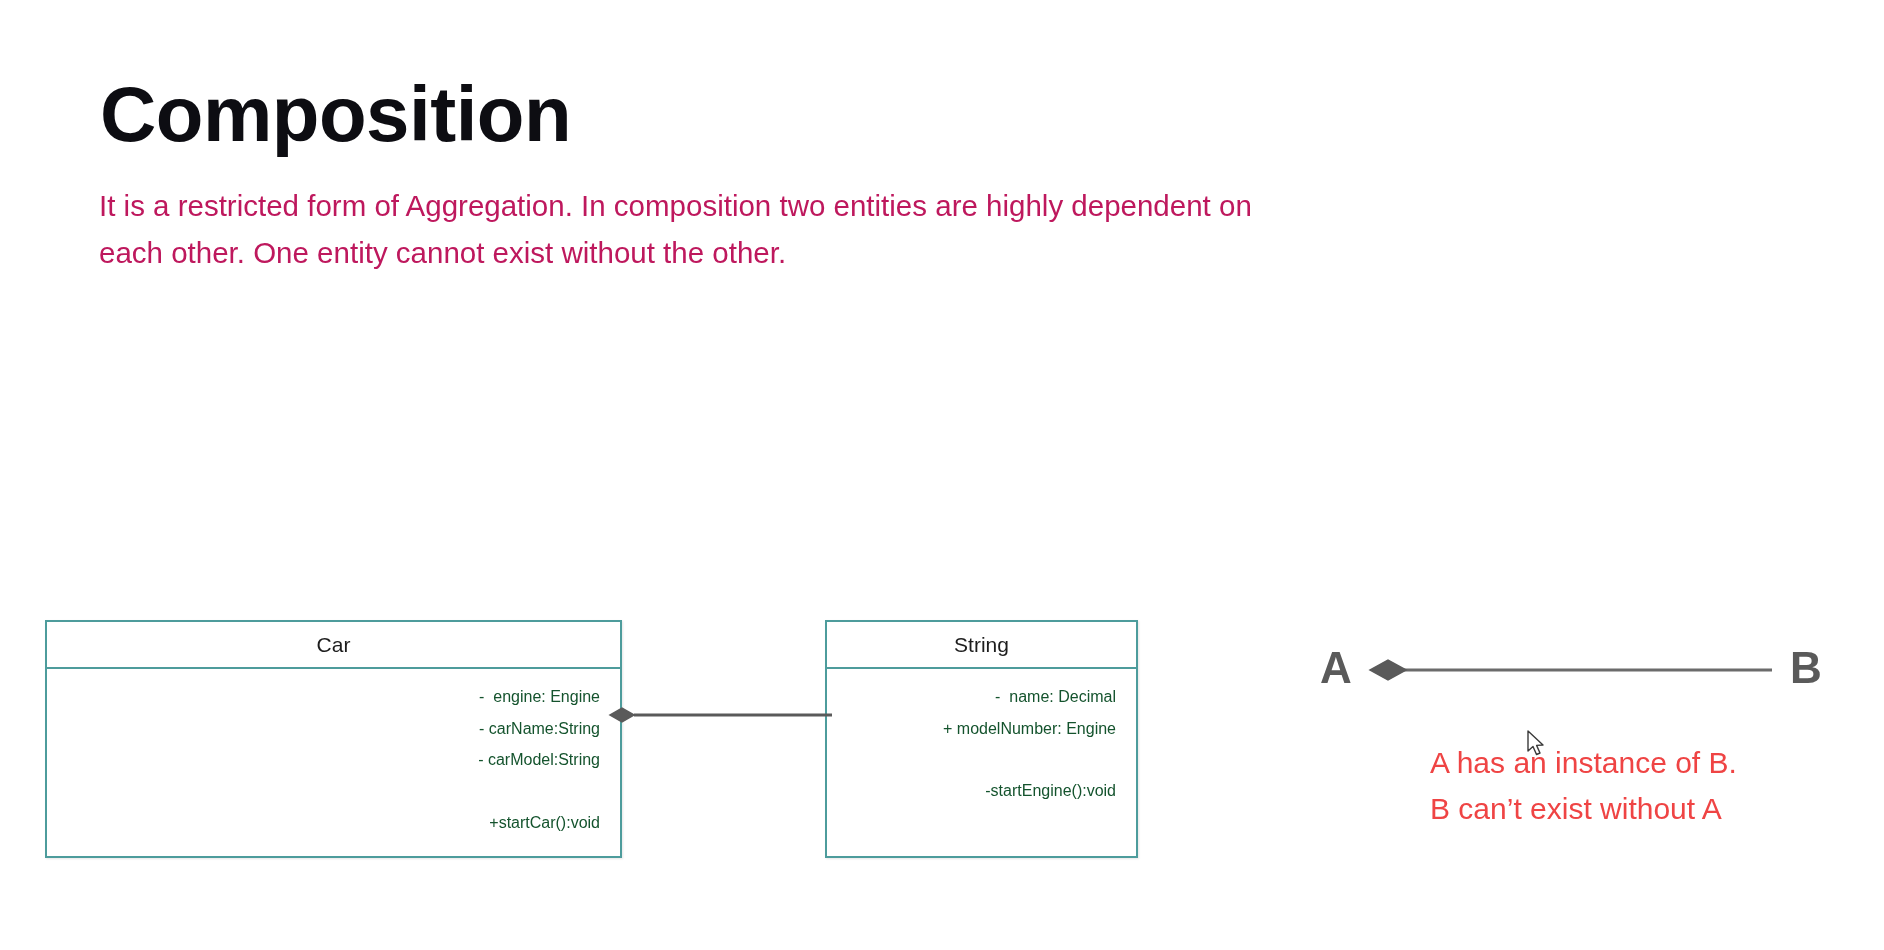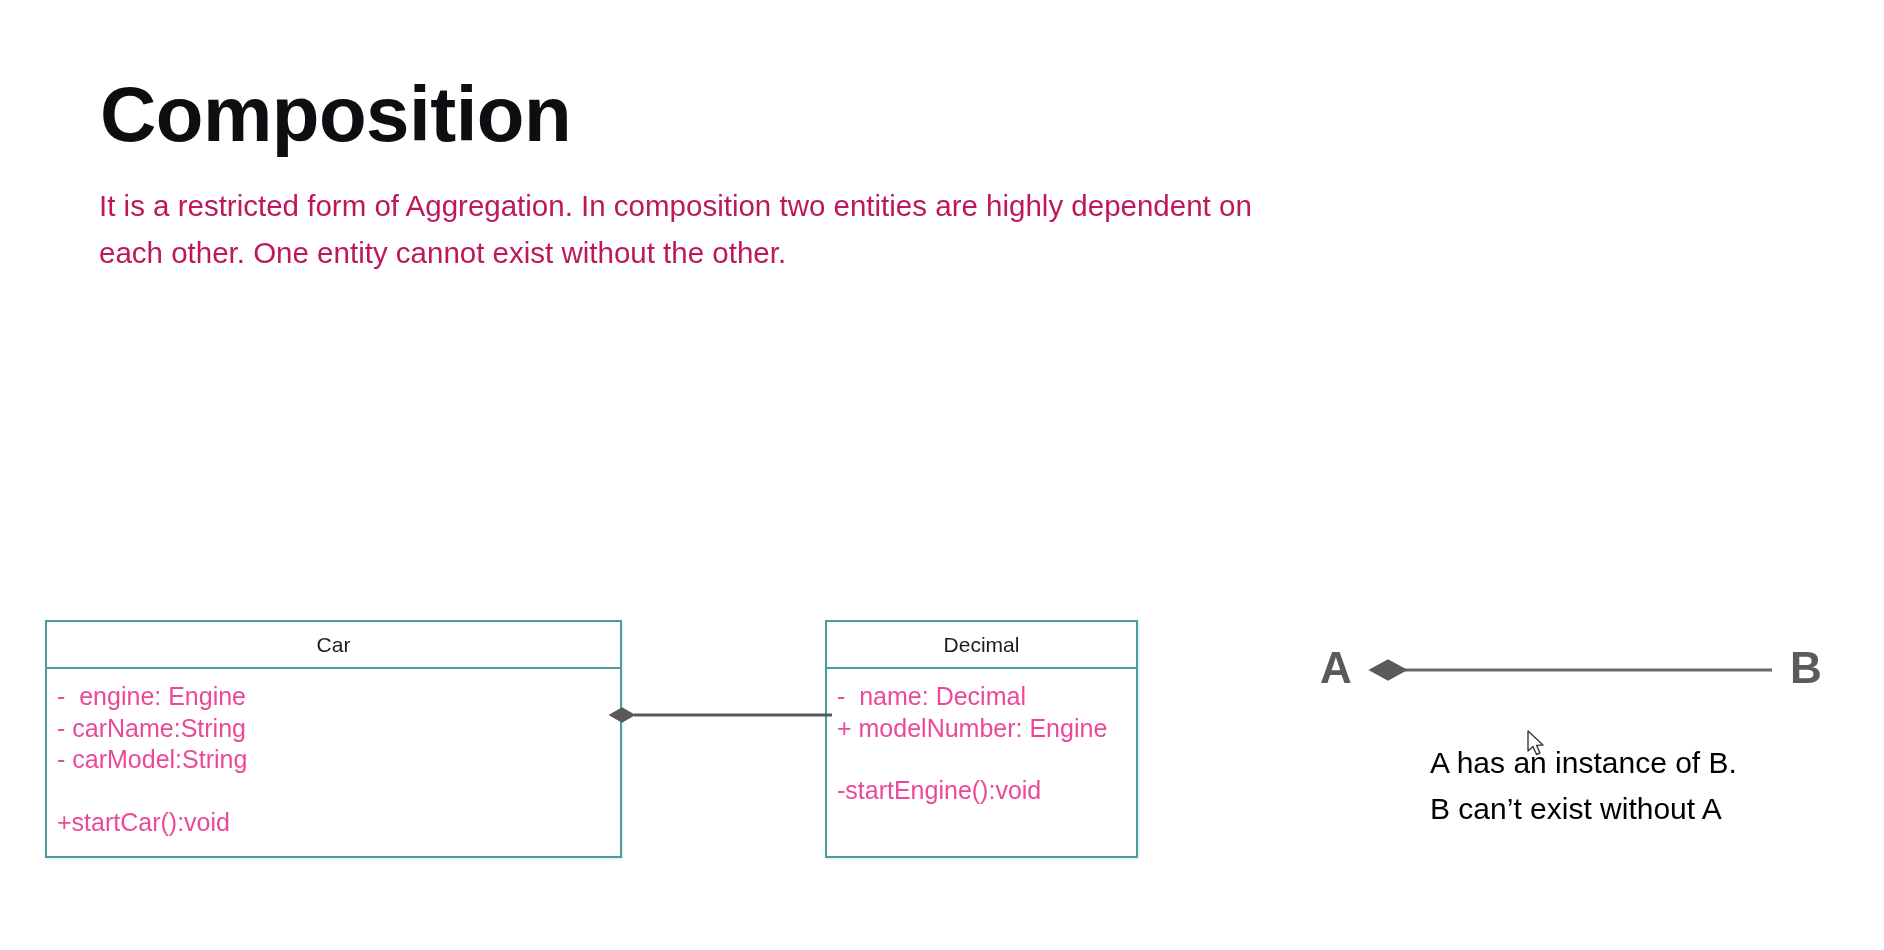--- a/index.html
+++ b/index.html
@@ -45,37 +45,38 @@
   }
   #slide-body .body-line { display: block; white-space: nowrap; }
 
   
   .uml-class {
     position: absolute;
     box-sizing: border-box;
     border: 2px solid #4d9c9c;
     background: #ffffff;
     box-shadow: 1px 1px 2px rgba(0,0,0,0.10);
+    text-align: right;
   }
   .uml-header {
     height: 47px;
     box-sizing: border-box;
     border-bottom: 2px solid #4d9c9c;
     display: flex;
     align-items: center;
     justify-content: center;
     font-size: 21px;
     color: #1d1d1d;
     background: #ffffff;
   }
   .uml-body {
-    padding: 12px 28px 10px 10px;
-    font-size: 25px;
+    padding: 12px 20px 10px 10px;
+    font-size: 16px;
     line-height: 31.5px;
-    color: #ec4899;
+    color: #14532d;
   }
   .uml-row { white-space: pre; display: block; min-height: 31px; }
 
   #class-car    { left: 45px;  top: 620px; width: 577px; height: 238px; }
   #class-engine { left: 825px; top: 620px; width: 313px; height: 238px; }
 
   
   #composition-connector {
     position: absolute;
     left: 610px;
@@ -112,21 +113,21 @@
     overflow: visible;
   }
 
   #ab-caption {
     position: absolute;
     left: 1430px;
     top: 740px;
     width: 420px;
     font-size: 30px;
     line-height: 46px;
-    color: #000000;
+    color: #ef4444;
   }
   #ab-caption .caption-line { display: block; white-space: nowrap; }
 
   
   #mouse-cursor {
     position: absolute;
     left: 1527px;
     top: 730px;
     width: 20px;
     height: 28px;
@@ -148,21 +149,21 @@
   <div class="uml-body">
     <span class="uml-row">-  engine: Engine</span>
     <span class="uml-row">- carName:String</span>
     <span class="uml-row">- carModel:String</span>
     <span class="uml-row"></span>
     <span class="uml-row">+startCar():void</span>
   </div>
 </div>
 
 <div class="uml-class" id="class-engine">
-  <div class="uml-header">Decimal</div>
+  <div class="uml-header">String</div>
   <div class="uml-body">
     <span class="uml-row">-  name: Decimal</span>
     <span class="uml-row">+ modelNumber: Engine</span>
     <span class="uml-row"></span>
     <span class="uml-row">-startEngine():void</span>
   </div>
 </div>
 
 <svg id="composition-connector" viewBox="0 0 240 50" width="240" height="50">
   <line x1="24" y1="25" x2="222" y2="25" stroke="#5a5a5a" stroke-width="3"></line>

